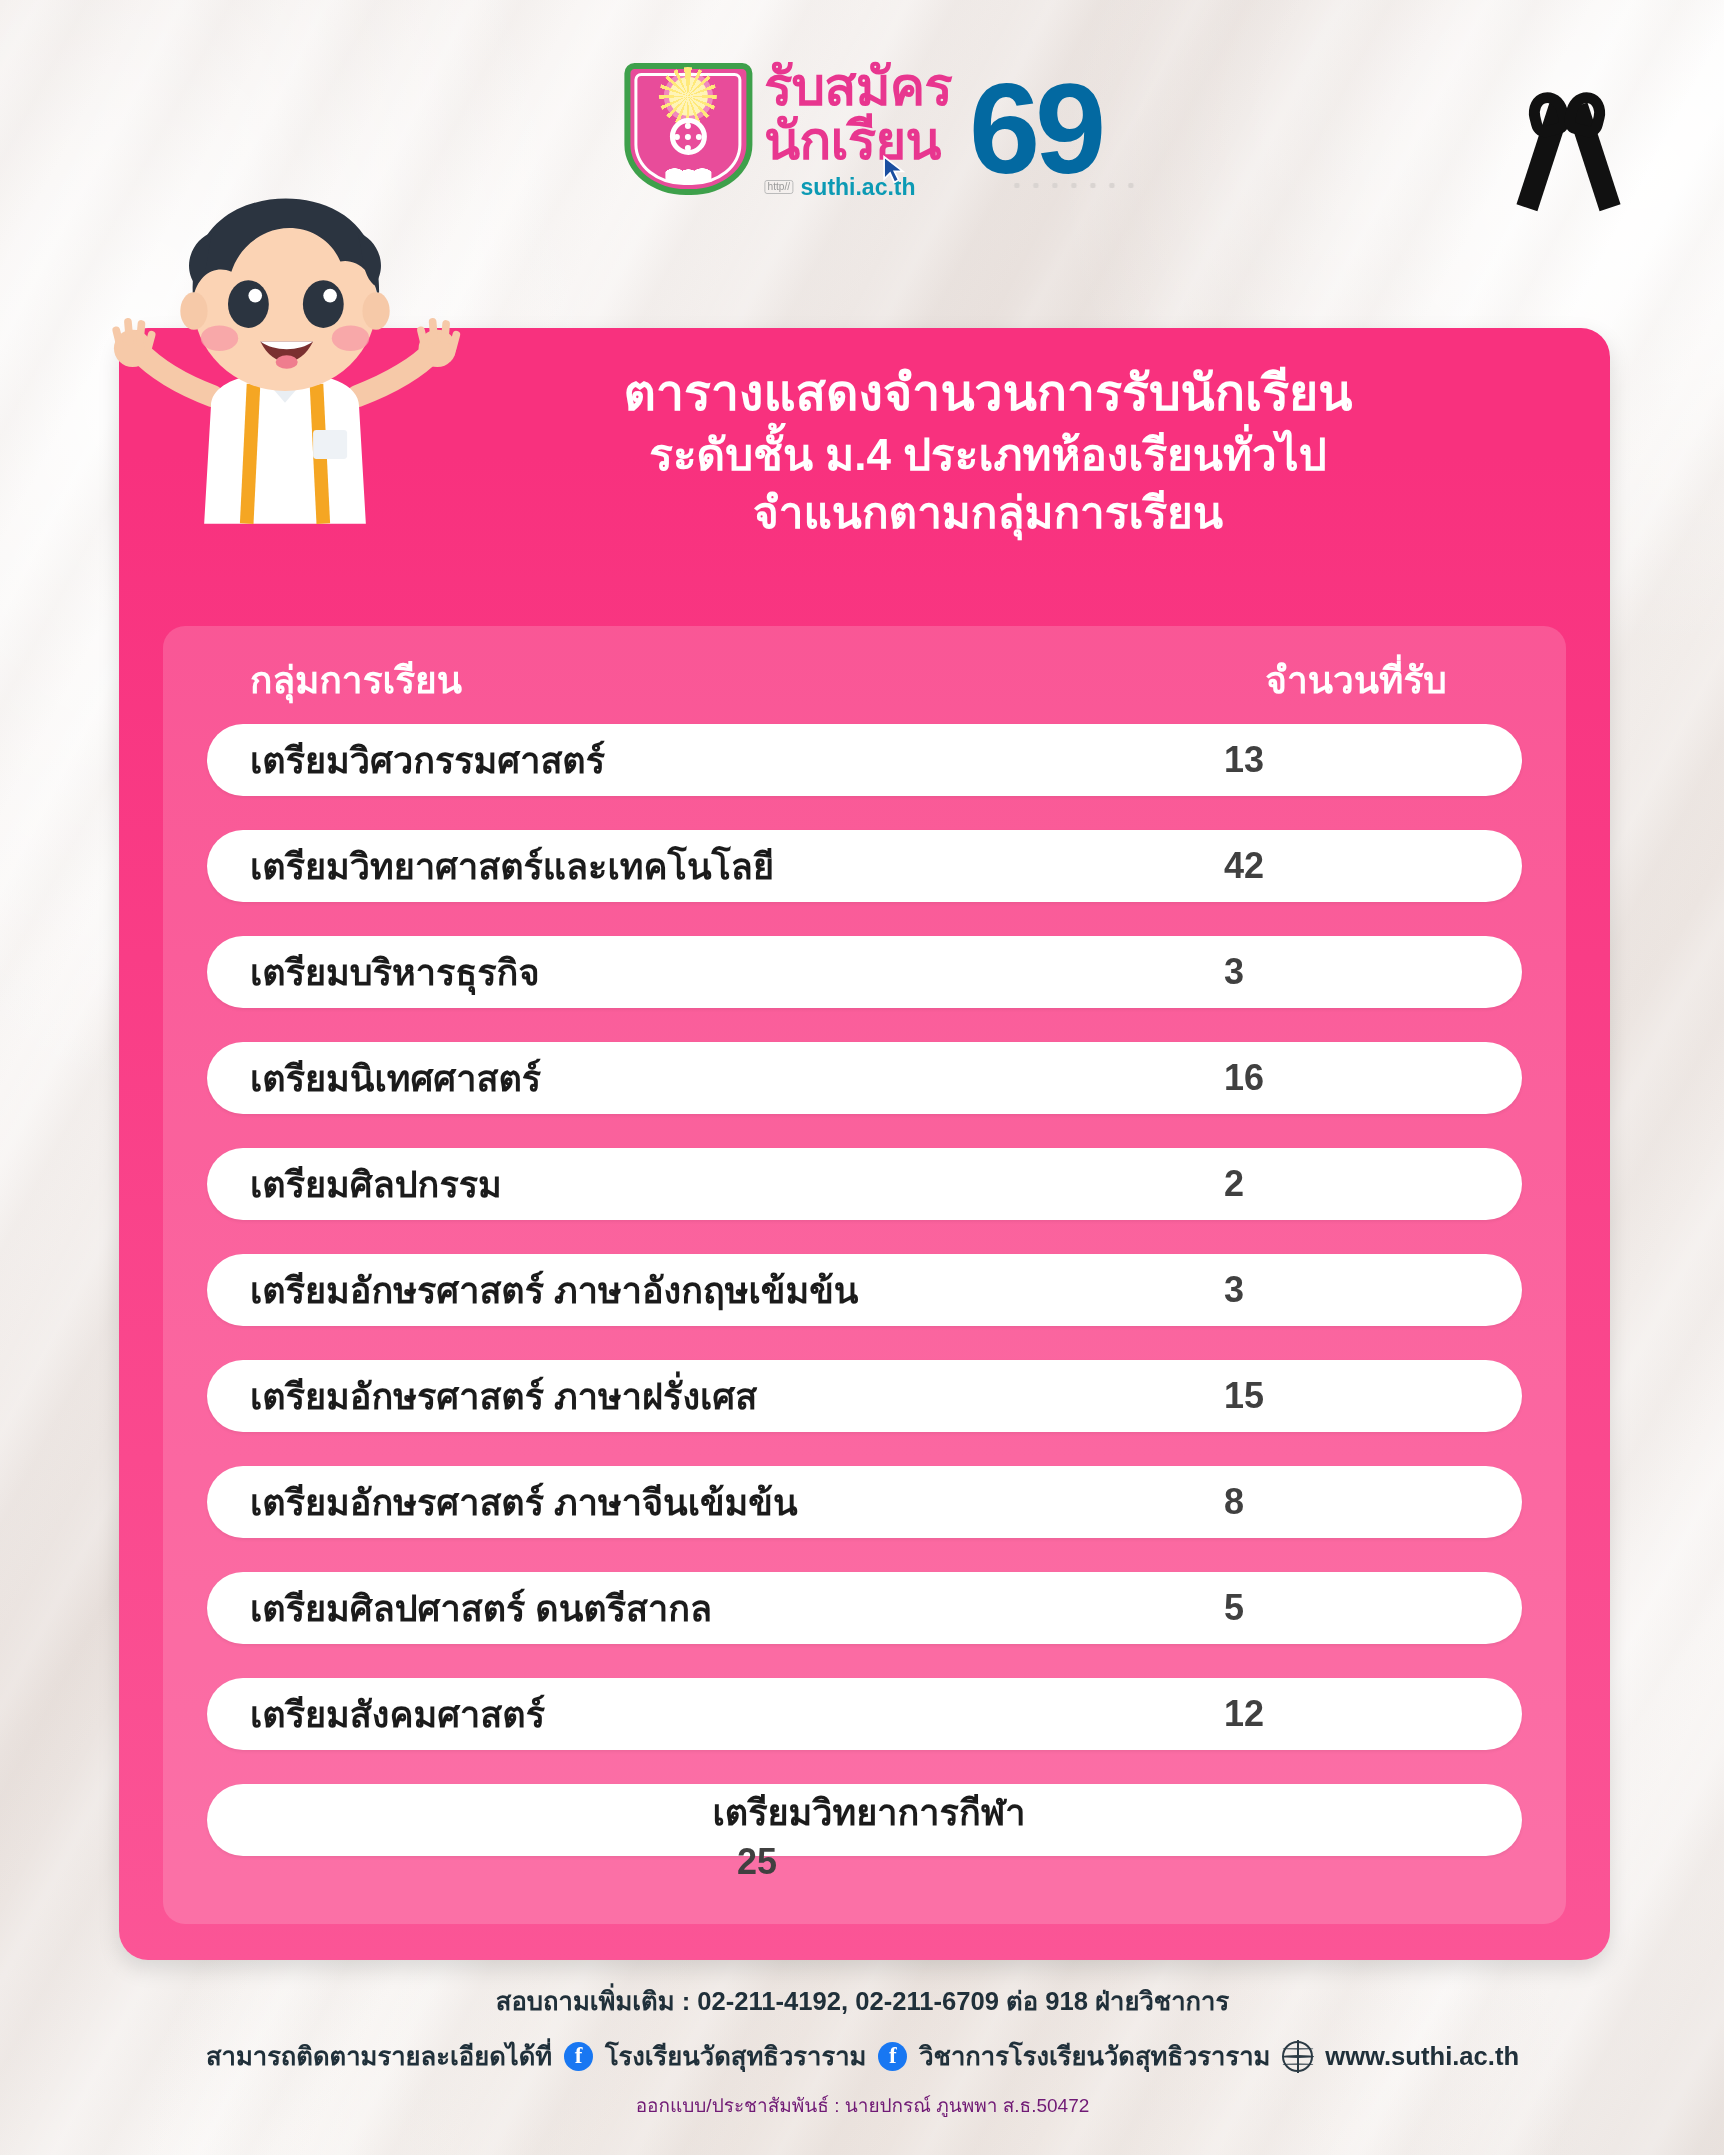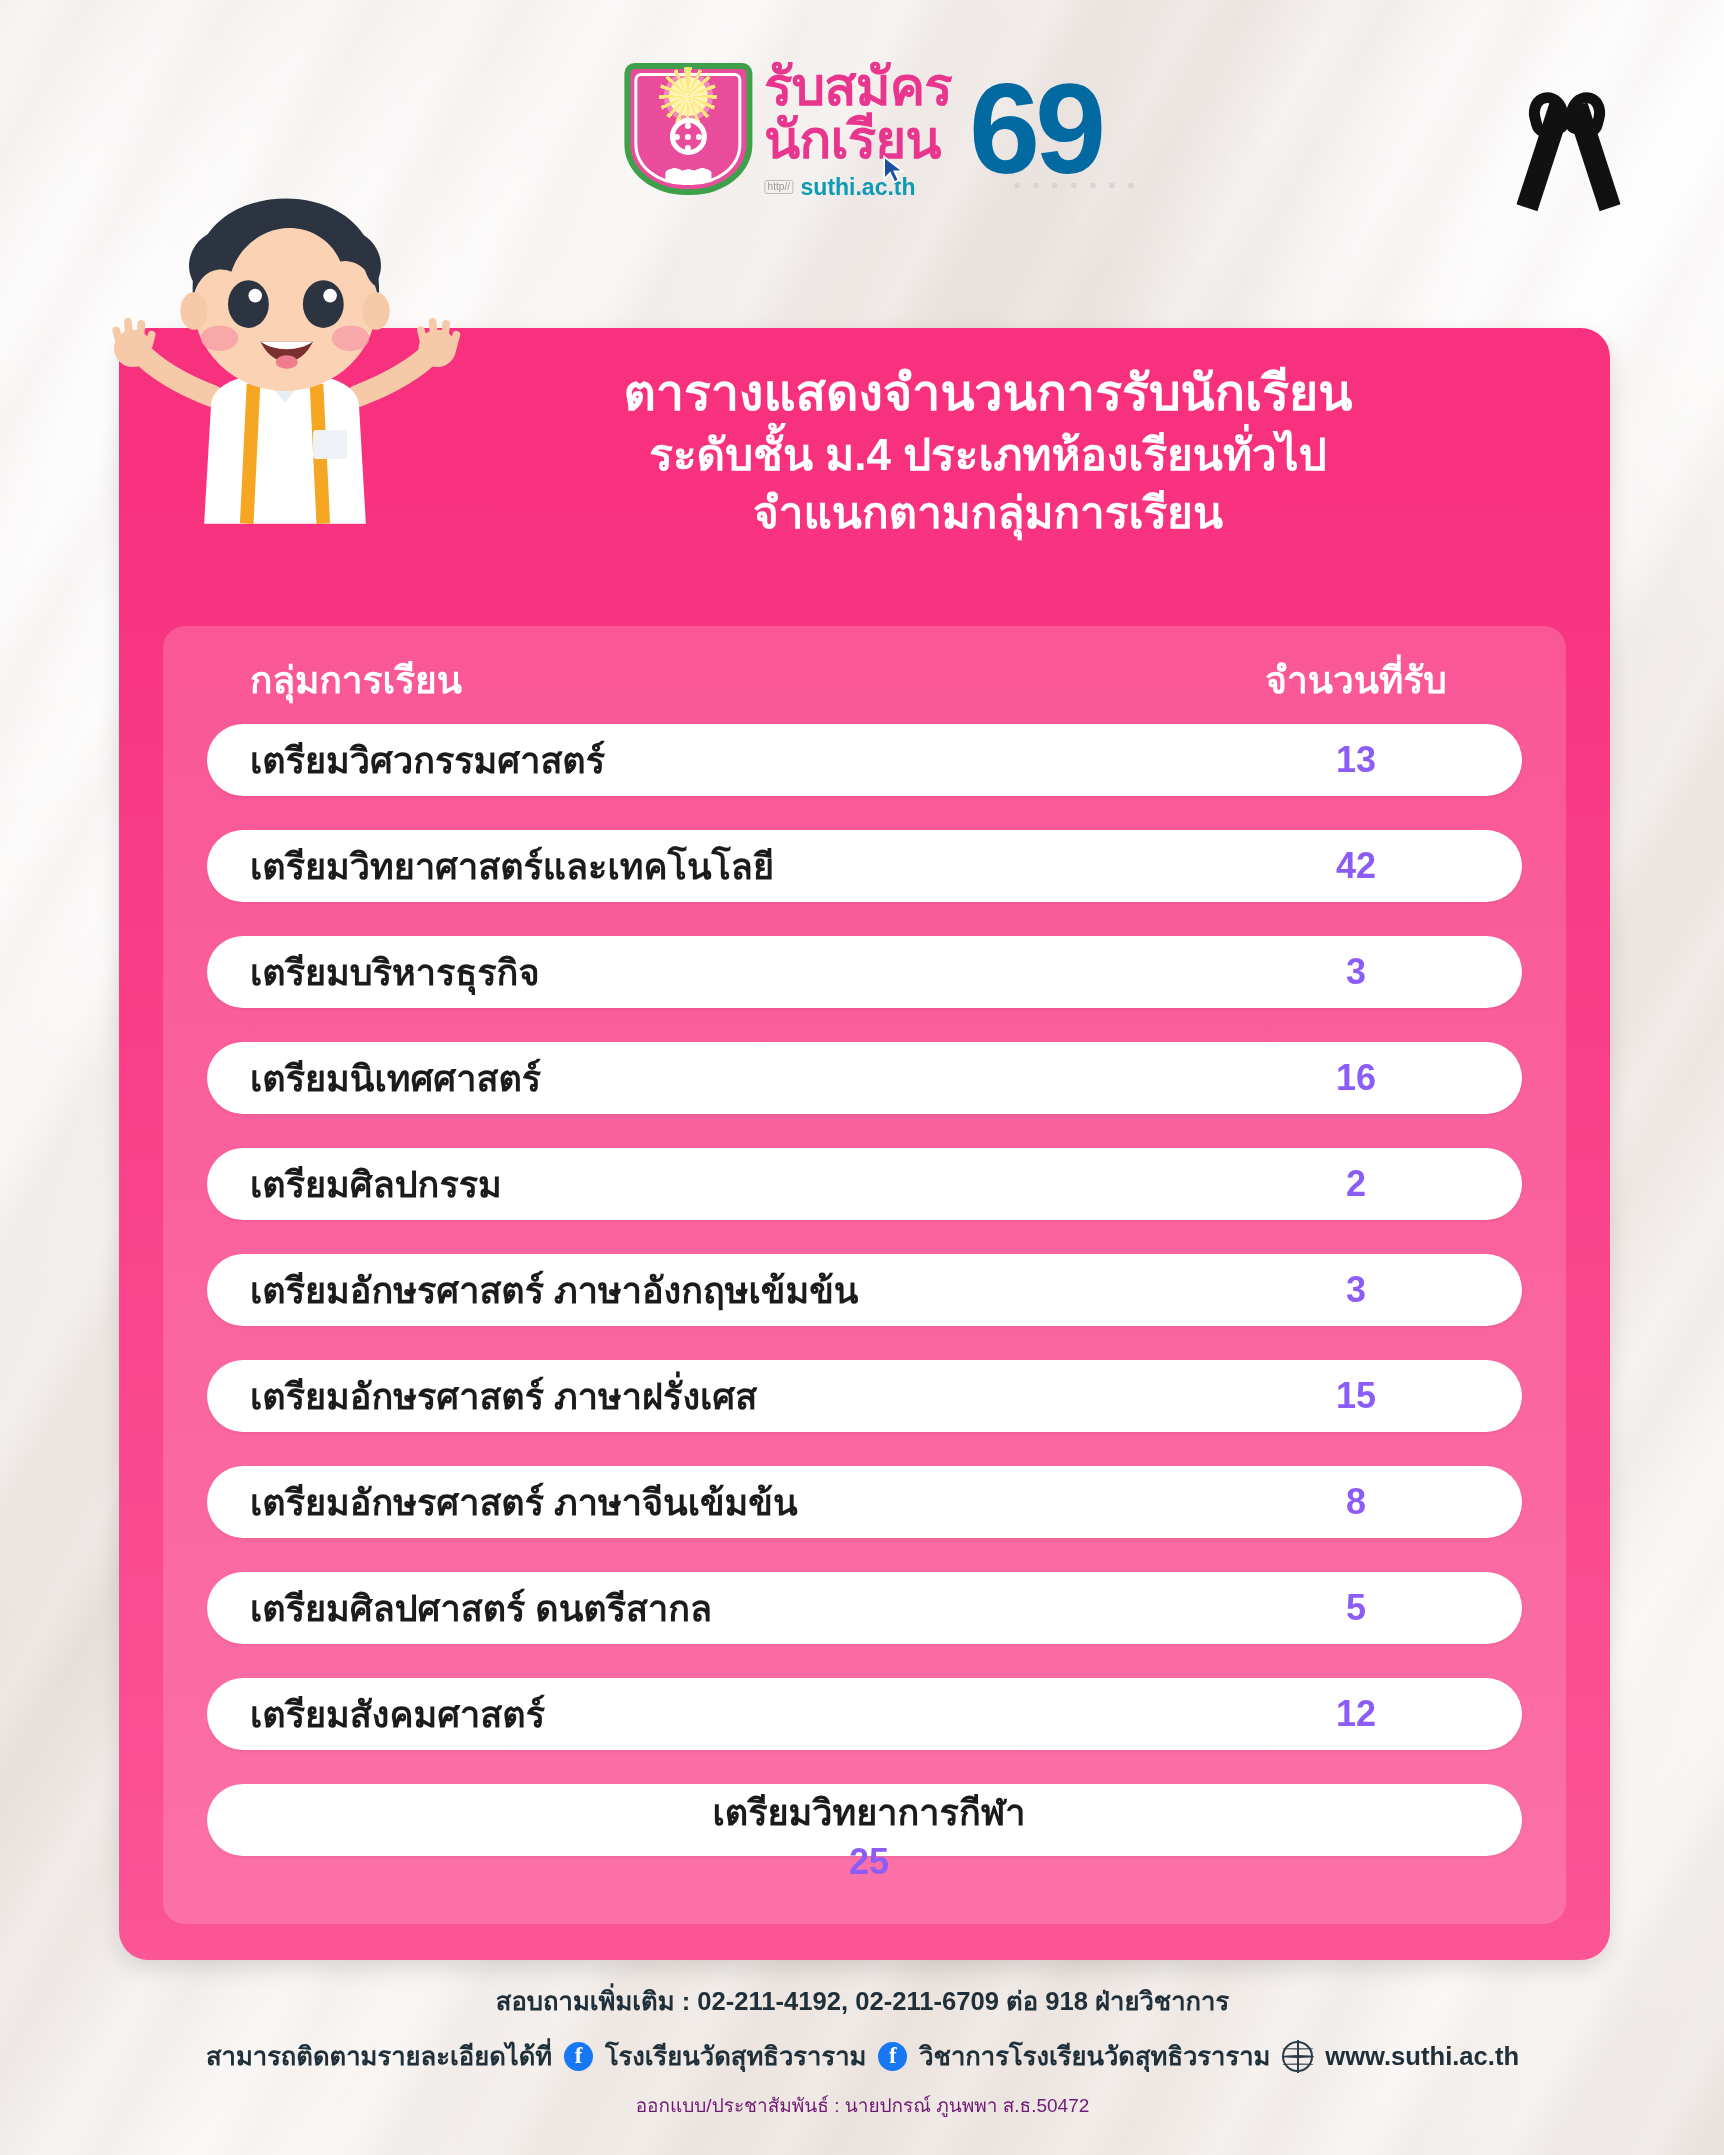--- a/index.html
+++ b/index.html
@@ -130,21 +130,21 @@
   }
 
   .wordmark { position: relative; line-height: 1; }
   .wm-line1, .wm-line2 {
     font-family: "Liberation Sans", sans-serif;
     font-weight: bold;
     color: #e8368f;
     font-size: 53px;
     letter-spacing: -0.9px;
   }
-  .wm-line2 { margin-top: 1.7px; font-family: Liberation Serif, serif; }
+  .wm-line2 { margin-top: 1.7px; }
   .wm-url {
     margin-top: 8.5px;
     display: flex; align-items: center; gap: 6.8px;
     font-size: 23px;
     color: #0c9ab4;
     font-weight: bold;
   }
   .wm-url .http {
     font-size: 10.2px; color: #9a9a9a; font-weight: normal;
     border: 0.9px solid #bbb; border-radius: 2.6px; padding: 0.9px 2.6px;
@@ -266,23 +266,22 @@
   .row:last-child { margin-bottom: 12px; flex-direction: column; }
   .row .name {
     flex: 1;
     font-size: 36px;
     color: #1b1b1b;
     font-weight: bold;
     white-space: nowrap;
   }
   .row .qty {
     width: 264px;
-    text-align: center;
     font-size: 36px;
-    color: #8b5cf6;
+    color: #404040;
     font-weight: bold;
   }
 
   
   .footer {
     position: absolute;
     left: 0; right: 0;
     bottom: 36px;
     text-align: center;
     color: #20303a;

